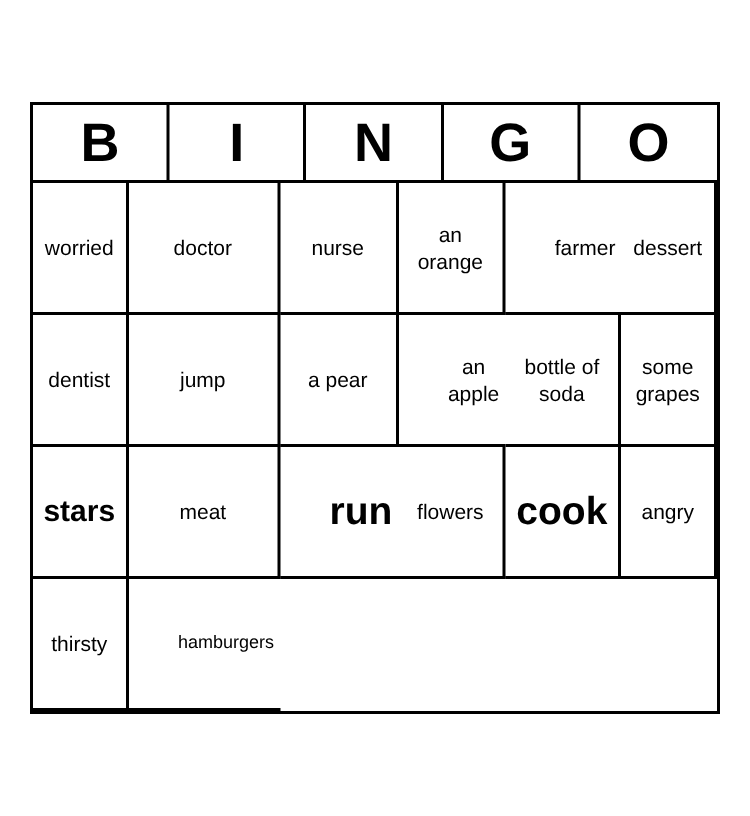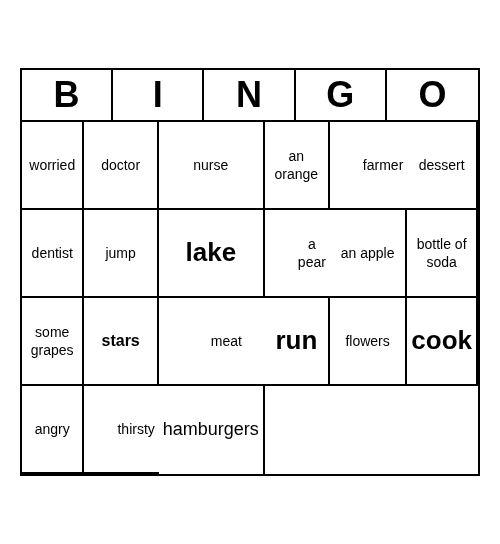--- a/index.html
+++ b/index.html
@@ -70,21 +70,21 @@
       font-size: 14px;
       line-height: 1.3;
     }
 
     .cell-text.large {
       font-size: 26px;
       font-weight: bold;
     }
 
     .cell-text.medium {
-      font-size: 16px;
+      font-size: 20px;
       font-weight: bold;
     }
   </style>
 </head>
 <body>
 
 <div class="bingo-card">
   <div class="bingo-header">
   <div class="bingo-header-cell">B</div>
       <div class="bingo-header-cell">I</div>
@@ -111,23 +111,20 @@
       <div class="bingo-cell">
         <span class="cell-text">dessert</span>
       </div>
       <div class="bingo-cell">
         <span class="cell-text">dentist</span>
       </div>
       <div class="bingo-cell">
         <span class="cell-text">jump</span>
       </div>
       <div class="bingo-cell">
-        <span class="cell-text large">lake</span>
-      </div>
-      <div class="bingo-cell">
         <span class="cell-text">a pear</span>
       </div>
       <div class="bingo-cell">
         <span class="cell-text">an apple</span>
       </div>
       <div class="bingo-cell">
         <span class="cell-text">bottle of soda</span>
       </div>
       <div class="bingo-cell">
         <span class="cell-text">some grapes</span>
@@ -147,16 +144,16 @@
       <div class="bingo-cell">
         <span class="cell-text large">cook</span>
       </div>
       <div class="bingo-cell">
         <span class="cell-text">angry</span>
       </div>
       <div class="bingo-cell">
         <span class="cell-text">thirsty</span>
       </div>
       <div class="bingo-cell">
-        <span class="cell-text" style="font-size: 18px;">hamburgers</span>
+        <span class="cell-text" style="font-size: 12px;">hamburgers</span>
       </div>
     </div>
 </div>
 
 </body></html>

